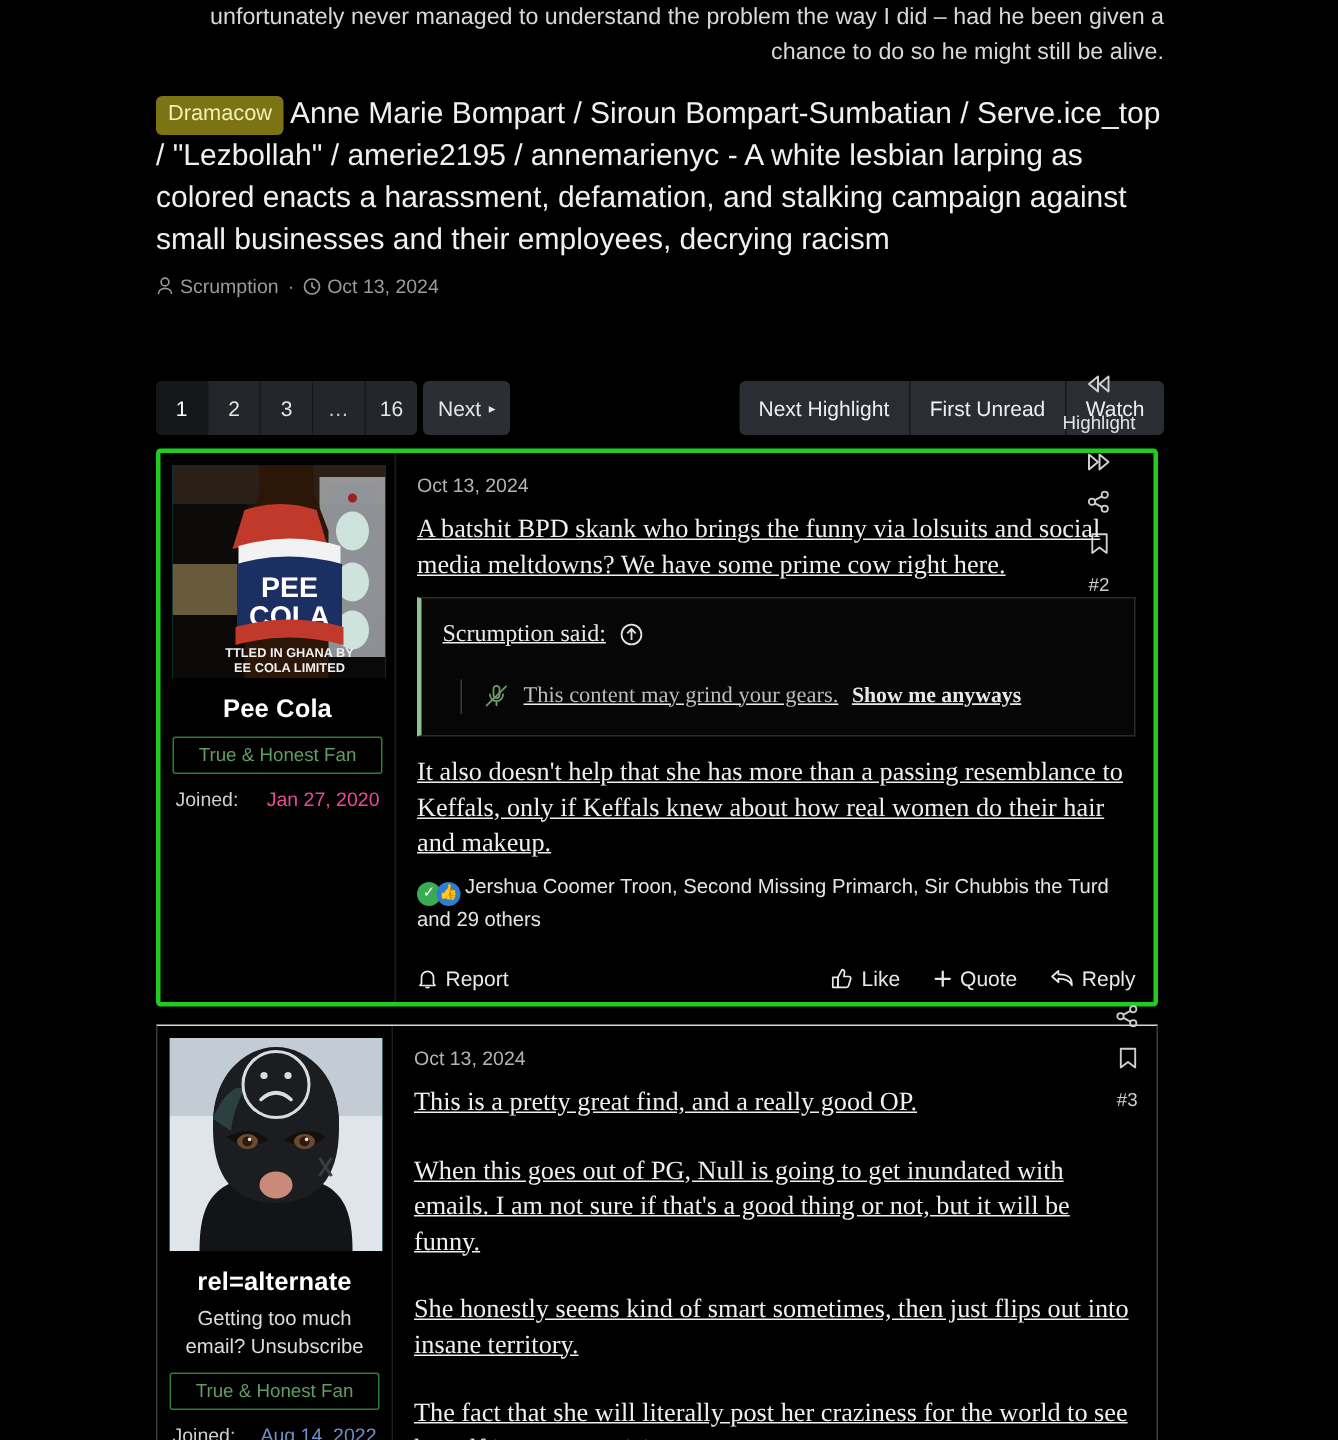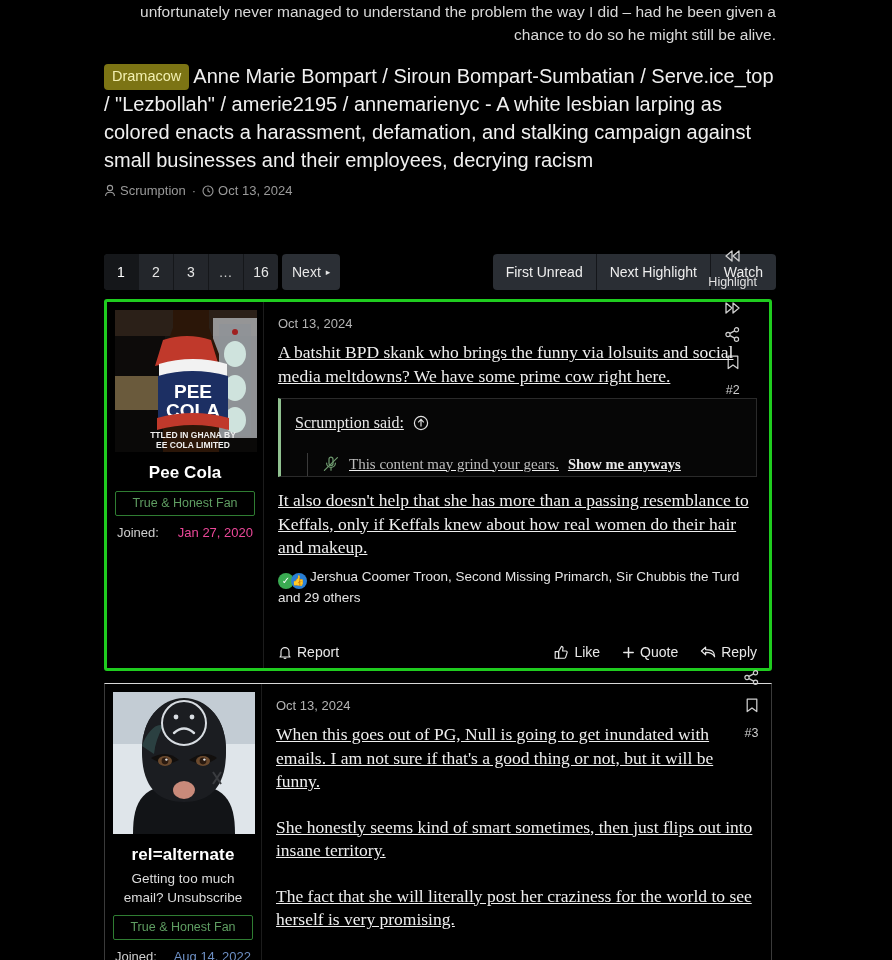--- a/index.html
+++ b/index.html
@@ -247,21 +247,21 @@
     text-decoration: underline;
   }
   .postbody p { margin: 0 0 22px 0; }
   .postbody p.tight { margin-bottom: 0; }
 
   .quoteblock {
     border: 1px solid #2a2a2a;
     border-left: 3px solid #90c290;
     background: #060606;
     margin: 10px 0 12px 0;
-    padding: 12px 14px 0 14px;
+    padding: 12px 14px 14px 14px;
     box-sizing: border-box;
   }
   .quotehead {
     font-family: "Liberation Serif", serif;
     font-size: 16px;
     color: #e8e8e8;
     display: flex;
     align-items: center;
     gap: 9px;
   }
@@ -361,22 +361,22 @@
         <span class="pagelink">3</span>
         <span class="pagelink dots">…</span>
         <span class="pagelink">16</span>
       </div>
       <div class="pagenext">
         <span>Next</span>
         <span class="caret">▸</span>
       </div>
     </div>
     <div class="btngroup">
+      <span class="gbtn">Next Highlight</span>
       <span class="gbtn">First Unread</span>
-      <span class="gbtn">Next Highlight</span>
       <span class="gbtn">Watch</span>
     </div>
   </div>
 
   <div class="post highlight">
 
     <div class="usercol">
       <div class="avatar">
         <svg width="142" height="142" viewBox="0 0 142 142">
           <rect width="142" height="142" fill="#171310"></rect>
@@ -575,20 +575,21 @@
           <span>
             <svg width="12" height="15" viewBox="0 0 12 15" fill="none" stroke="#cfcfcf" stroke-width="1.25" stroke-linejoin="round">
               <path d="M1.2 1.2 h9.6 v12.4 L6 10 L1.2 13.6 Z"></path>
             </svg>
           </span>
           <span class="num">#3</span>
         </span>
       </div>
 
       <div class="postbody">
+        <p>This is a pretty great find, and a really good OP.</p>
         <p>When this goes out of PG, Null is going to get inundated with emails. I am not sure if that's a good thing or not, but it will be funny.</p>
         <p>She honestly seems kind of smart sometimes, then just flips out into insane territory.</p>
         <p>The fact that she will literally post her craziness for the world to see herself is very promising.</p>
       </div>
     </div>
   </div>
 
 </div>
 
 </body></html>

